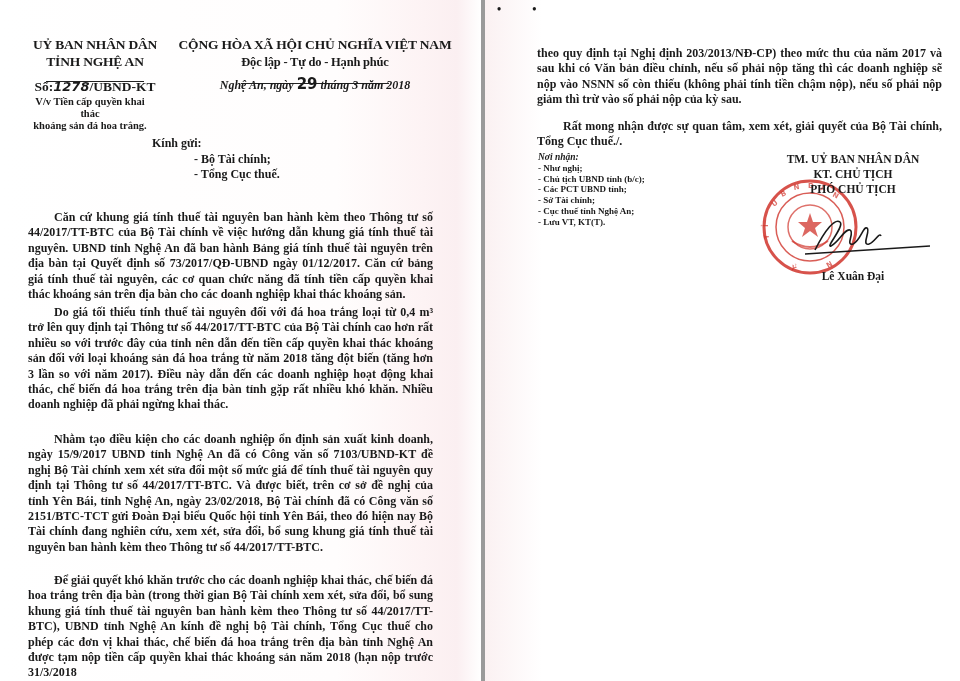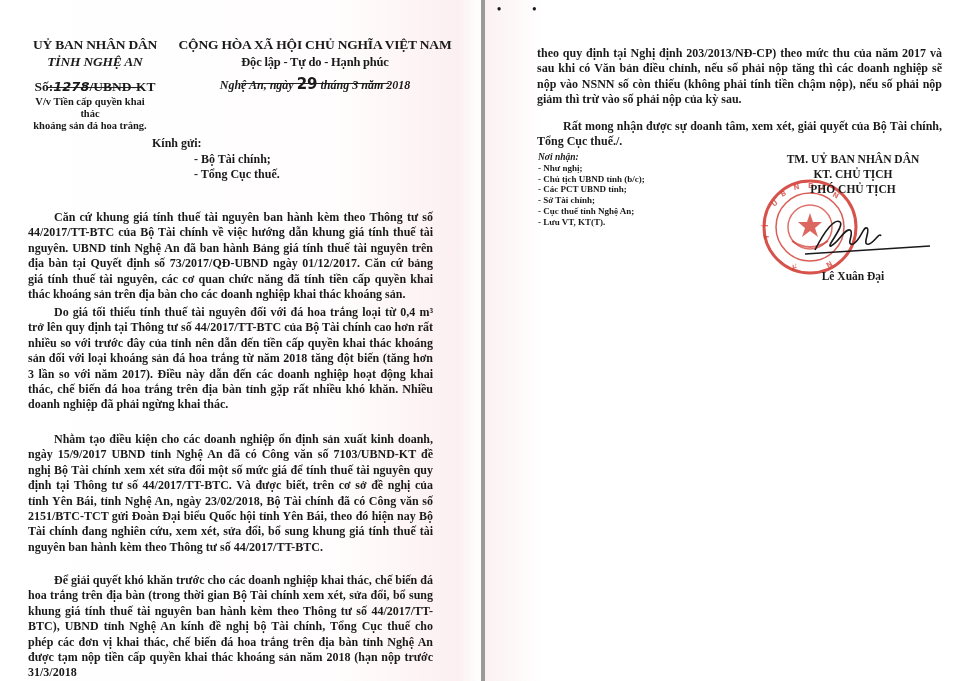--- a/index.html
+++ b/index.html
@@ -9,21 +9,21 @@
     position: relative;
   }
   .page { position: absolute; top: 0; height: 681px; overflow: hidden; }
   .page-left { left: 0; width: 481px; background: linear-gradient(90deg, #ffffff 0%, #fffdfd 70%, #fdf3f4 88%, #fbeff1 95%, #ffffff 100%); }
   .page-right { left: 485px; width: 475px; background: linear-gradient(90deg, #fbf1f2 0%, #ffffff 12%, #ffffff 100%); }
   .divider { position: absolute; left: 481px; top: 0; width: 4px; height: 681px; background: #9a9a9a; }
   .abs { position: absolute; }
 
   
   .org { left: 30px; top: 36px; width: 130px; font-size: 13.5px; line-height: 17px; font-weight: bold; text-align: center; letter-spacing: -0.2px; }
-  .org .line2 { display: inline-block; border-bottom: 1.5px solid #222; padding-bottom: 17px; font-style: italic; }
+  .org .line2 { display: inline-block; border-bottom: 1.5px solid #222; padding-bottom: 11px; }
   .docno { left: 30px; top: 79px; width: 130px; font-size: 13.5px; font-weight: bold; text-align: center; }
   .docno .hand { font-family: "DejaVu Sans", sans-serif; font-style: italic; font-size: 13px; }
   .subject { left: 26px; top: 96px; width: 128px; font-size: 10.5px; line-height: 12px; font-weight: bold; text-align: center; }
 
   .nation { left: 170px; top: 36px; width: 290px; text-align: center; font-size: 13.5px; line-height: 17px; font-weight: bold; letter-spacing: -0.2px; }
   .motto { display: inline-block; font-size: 12.5px; border-bottom: 1.5px solid #222; padding-bottom: 12px; }
   .dateline { left: 170px; top: 75px; width: 290px; text-align: center; font-size: 12px; font-style: italic; font-weight: bold; }
   .dateline .hand { font-family: "DejaVu Sans", sans-serif; font-style: normal; font-size: 15px; font-weight: bold; text-align: center; }
 
   .kinhgui { left: 152px; top: 136px; font-size: 12px; font-weight: bold; }
@@ -93,21 +93,21 @@
   <div class="abs para p3">Nhằm tạo điều kiện cho các doanh nghiệp ổn định sản xuất kinh doanh, ngày 15/9/2017 UBND tỉnh Nghệ An đã có Công văn số 7103/UBND-KT đề nghị Bộ Tài chính xem xét sửa đổi một số mức giá để tính thuế tài nguyên quy định tại Thông tư số 44/2017/TT-BTC. Và được biết, trên cơ sở đề nghị của tỉnh Yên Bái, tỉnh Nghệ An, ngày 23/02/2018, Bộ Tài chính đã có Công văn số 2151/BTC-TCT gửi Đoàn Đại biểu Quốc hội tỉnh Yên Bái, theo đó hiện nay Bộ Tài chính đang nghiên cứu, xem xét, sửa đổi, bổ sung khung giá tính thuế tài nguyên ban hành kèm theo Thông tư số 44/2017/TT-BTC.</div>
   <div class="abs para p4">Để giải quyết khó khăn trước cho các doanh nghiệp khai thác, chế biến đá hoa trắng trên địa bàn (trong thời gian Bộ Tài chính xem xét, sửa đổi, bổ sung khung giá tính thuế tài nguyên ban hành kèm theo Thông tư số 44/2017/TT-BTC), UBND tỉnh Nghệ An kính đề nghị bộ Tài chính, Tổng Cục thuế cho phép các đơn vị khai thác, chế biến đá hoa trắng trên địa bàn tỉnh Nghệ An được tạm nộp tiền cấp quyền khai thác khoáng sản năm 2018 (hạn nộp trước 31/3/2018</div>
 </div>
 
 <div class="divider"></div>
 
 <div class="page page-right">
   <div class="abs dots">• •</div>
 
   <div class="abs rpara rp1">theo quy định tại Nghị định 203/2013/NĐ-CP) theo mức thu của năm 2017 và sau khi có Văn bản điều chỉnh, nếu số phải nộp tăng thì các doanh nghiệp sẽ nộp vào NSNN số còn thiếu (không phải tính tiền chậm nộp), nếu số phải nộp giảm thì trừ vào số phải nộp của kỳ sau.</div>
-  <div class="abs rpara rp2">Rất mong nhận được sự doanh tâm, xem xét, giải quyết của Bộ Tài chính, Tổng Cục thuế./.</div>
+  <div class="abs rpara rp2">Rất mong nhận được sự quan tâm, xem xét, giải quyết của Bộ Tài chính, Tổng Cục thuế./.</div>
 
   <div class="abs noinhan">
     <div class="title">Nơi nhận:</div>
     <div>- Như nghị;</div>
     <div>- Chủ tịch UBND tỉnh (b/c);</div>
     <div>- Các PCT UBND tỉnh;</div>
     <div>- Sở Tài chính;</div>
     <div>- Cục thuế tỉnh Nghệ An;</div>
     <div>- Lưu VT, KT(T).</div>
   </div>

